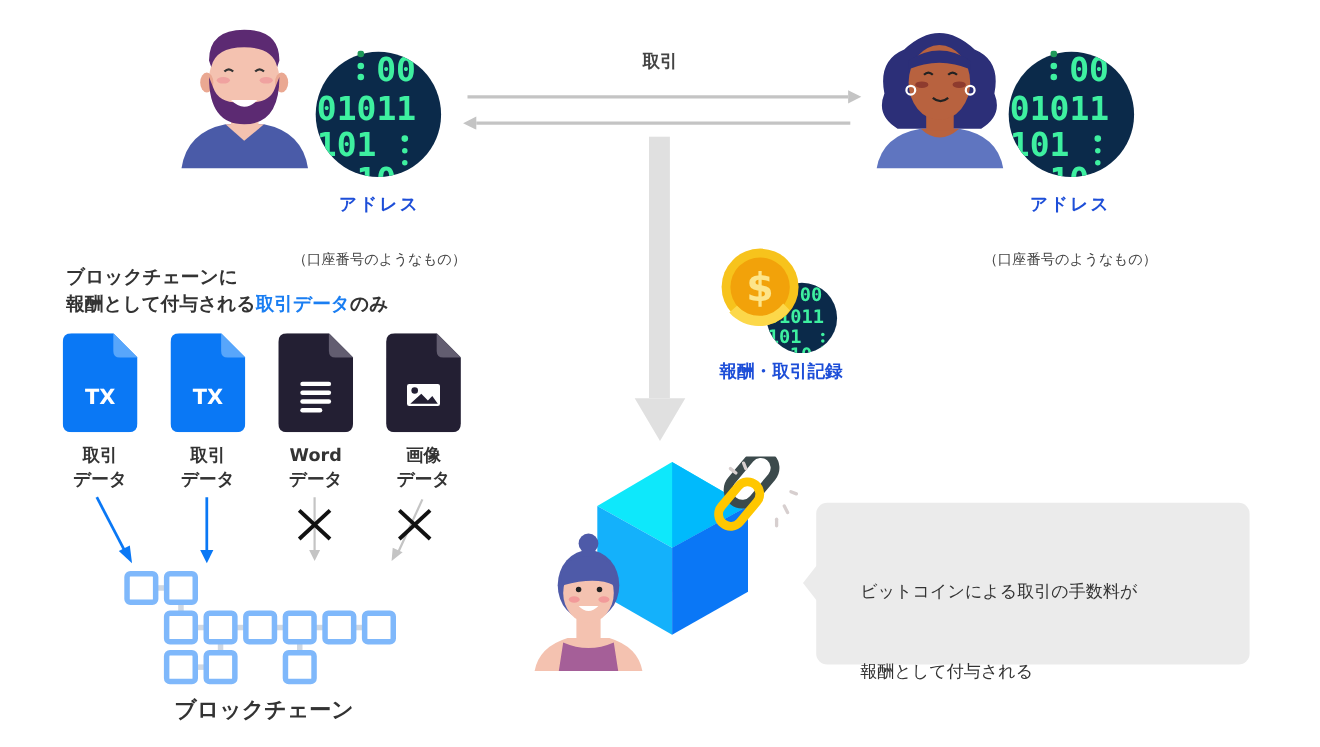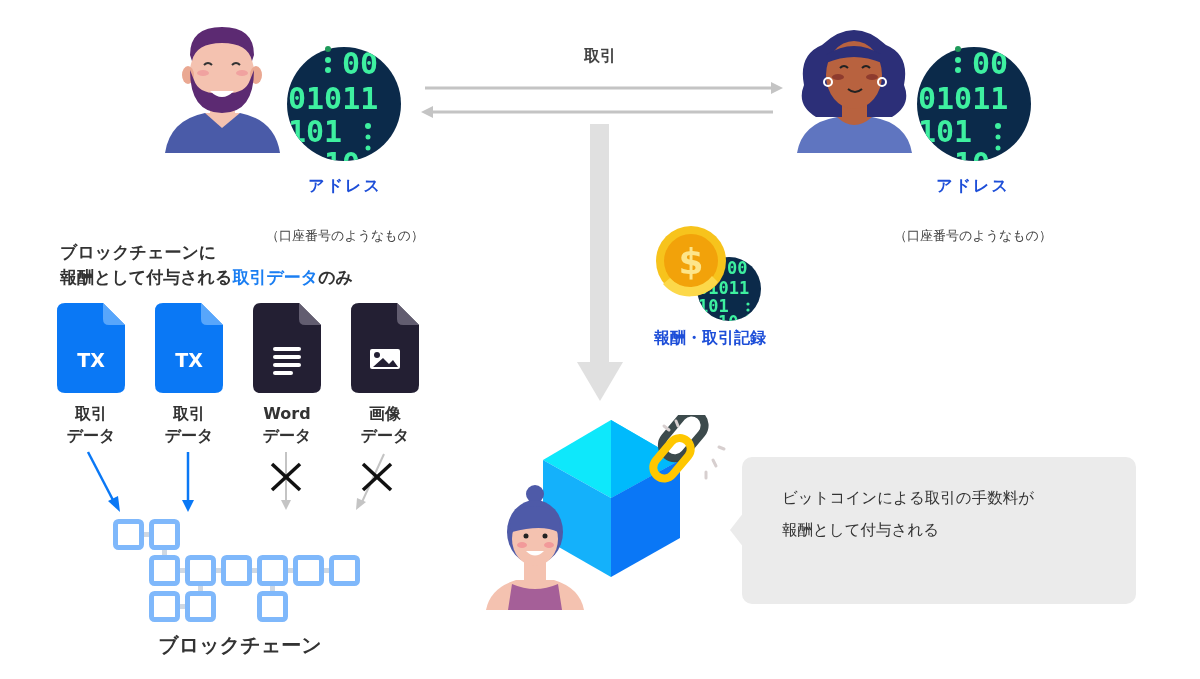--- a/index.html
+++ b/index.html
@@ -7,21 +7,21 @@
   .abs{position:absolute;}
   .txt{position:absolute;white-space:nowrap;text-align:center;}
   .addr-label{font-weight:bold;font-size:16px;color:#1d4ed8;letter-spacing:2px;}
   .addr-sub{font-size:13px;color:#444;margin-top:27px;}
   .heading{font-weight:bold;font-size:17px;color:#333;line-height:25px;text-align:left;}
   .heading .hl{color:#1a7ef2;margin-top:32px;}
   .doc-label{font-weight:bold;font-size:16px;color:#333;line-height:22px;text-align:center;}
   .bubble{position:absolute;left:742px;top:457px;width:394px;height:147px;background:#ebebeb;border-radius:10px;}
   .bubble-tail{position:absolute;left:730px;top:512px;width:0;height:0;border-top:18px solid transparent;border-bottom:18px solid transparent;border-right:14px solid #ebebeb;}
   .bubble-text{position:absolute;left:782px;top:482px;font-size:15.5px;line-height:32px;color:#333;}
-  .bubble-text div{white-space:nowrap;}
+  .bubble-text div{white-space:nowrap;margin-top:40px;}
 </style>
 </head>
 <body>
 
 <svg class="abs" style="left:160px;top:25px" width="125" height="130" viewBox="0 0 125 130">
   <path d="M5 128 Q10 95 45 88 L80 88 Q115 95 120 128 Z" fill="#4a5ba8"></path>
   <path d="M45 88 L62 103 L80 88 Z" fill="#f4c2b0"></path>
   <rect x="50" y="70" width="25" height="22" fill="#f4c2b0"></rect>
   <ellipse cx="62" cy="48" rx="32" ry="38" fill="#f4c2b0"></ellipse>
   <ellipse cx="28" cy="50" rx="6" ry="9" fill="#eaa892"></ellipse>

